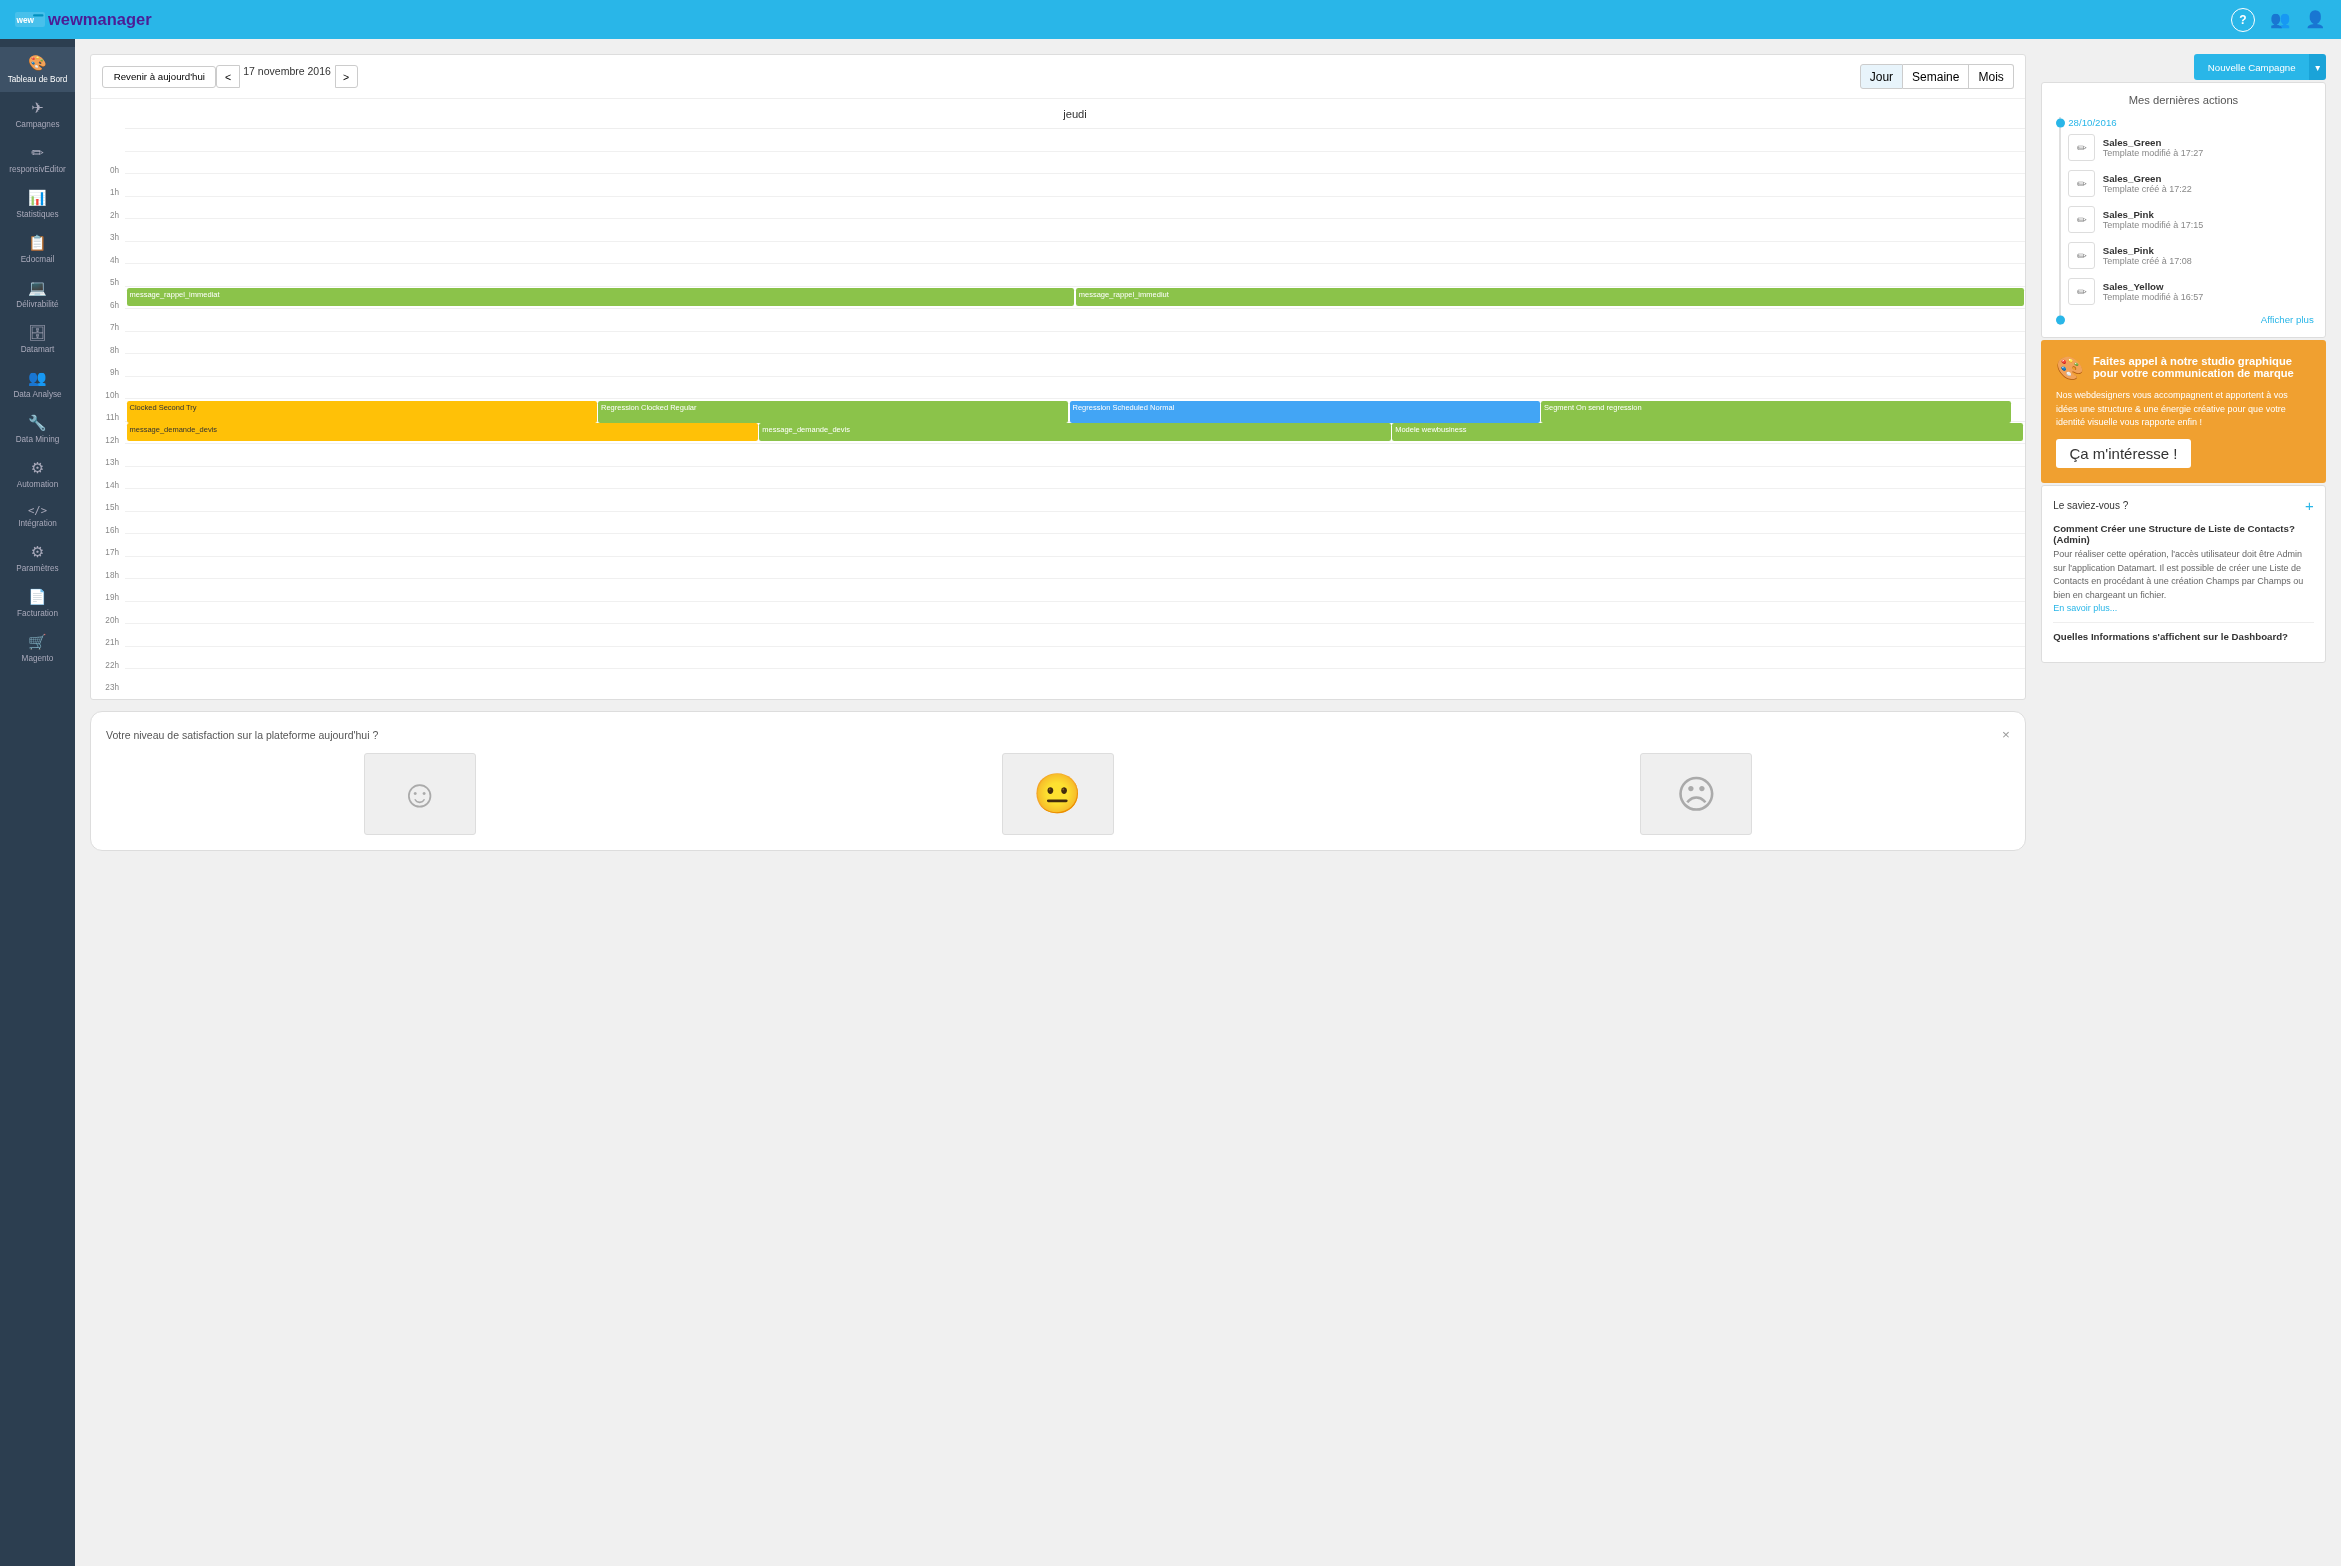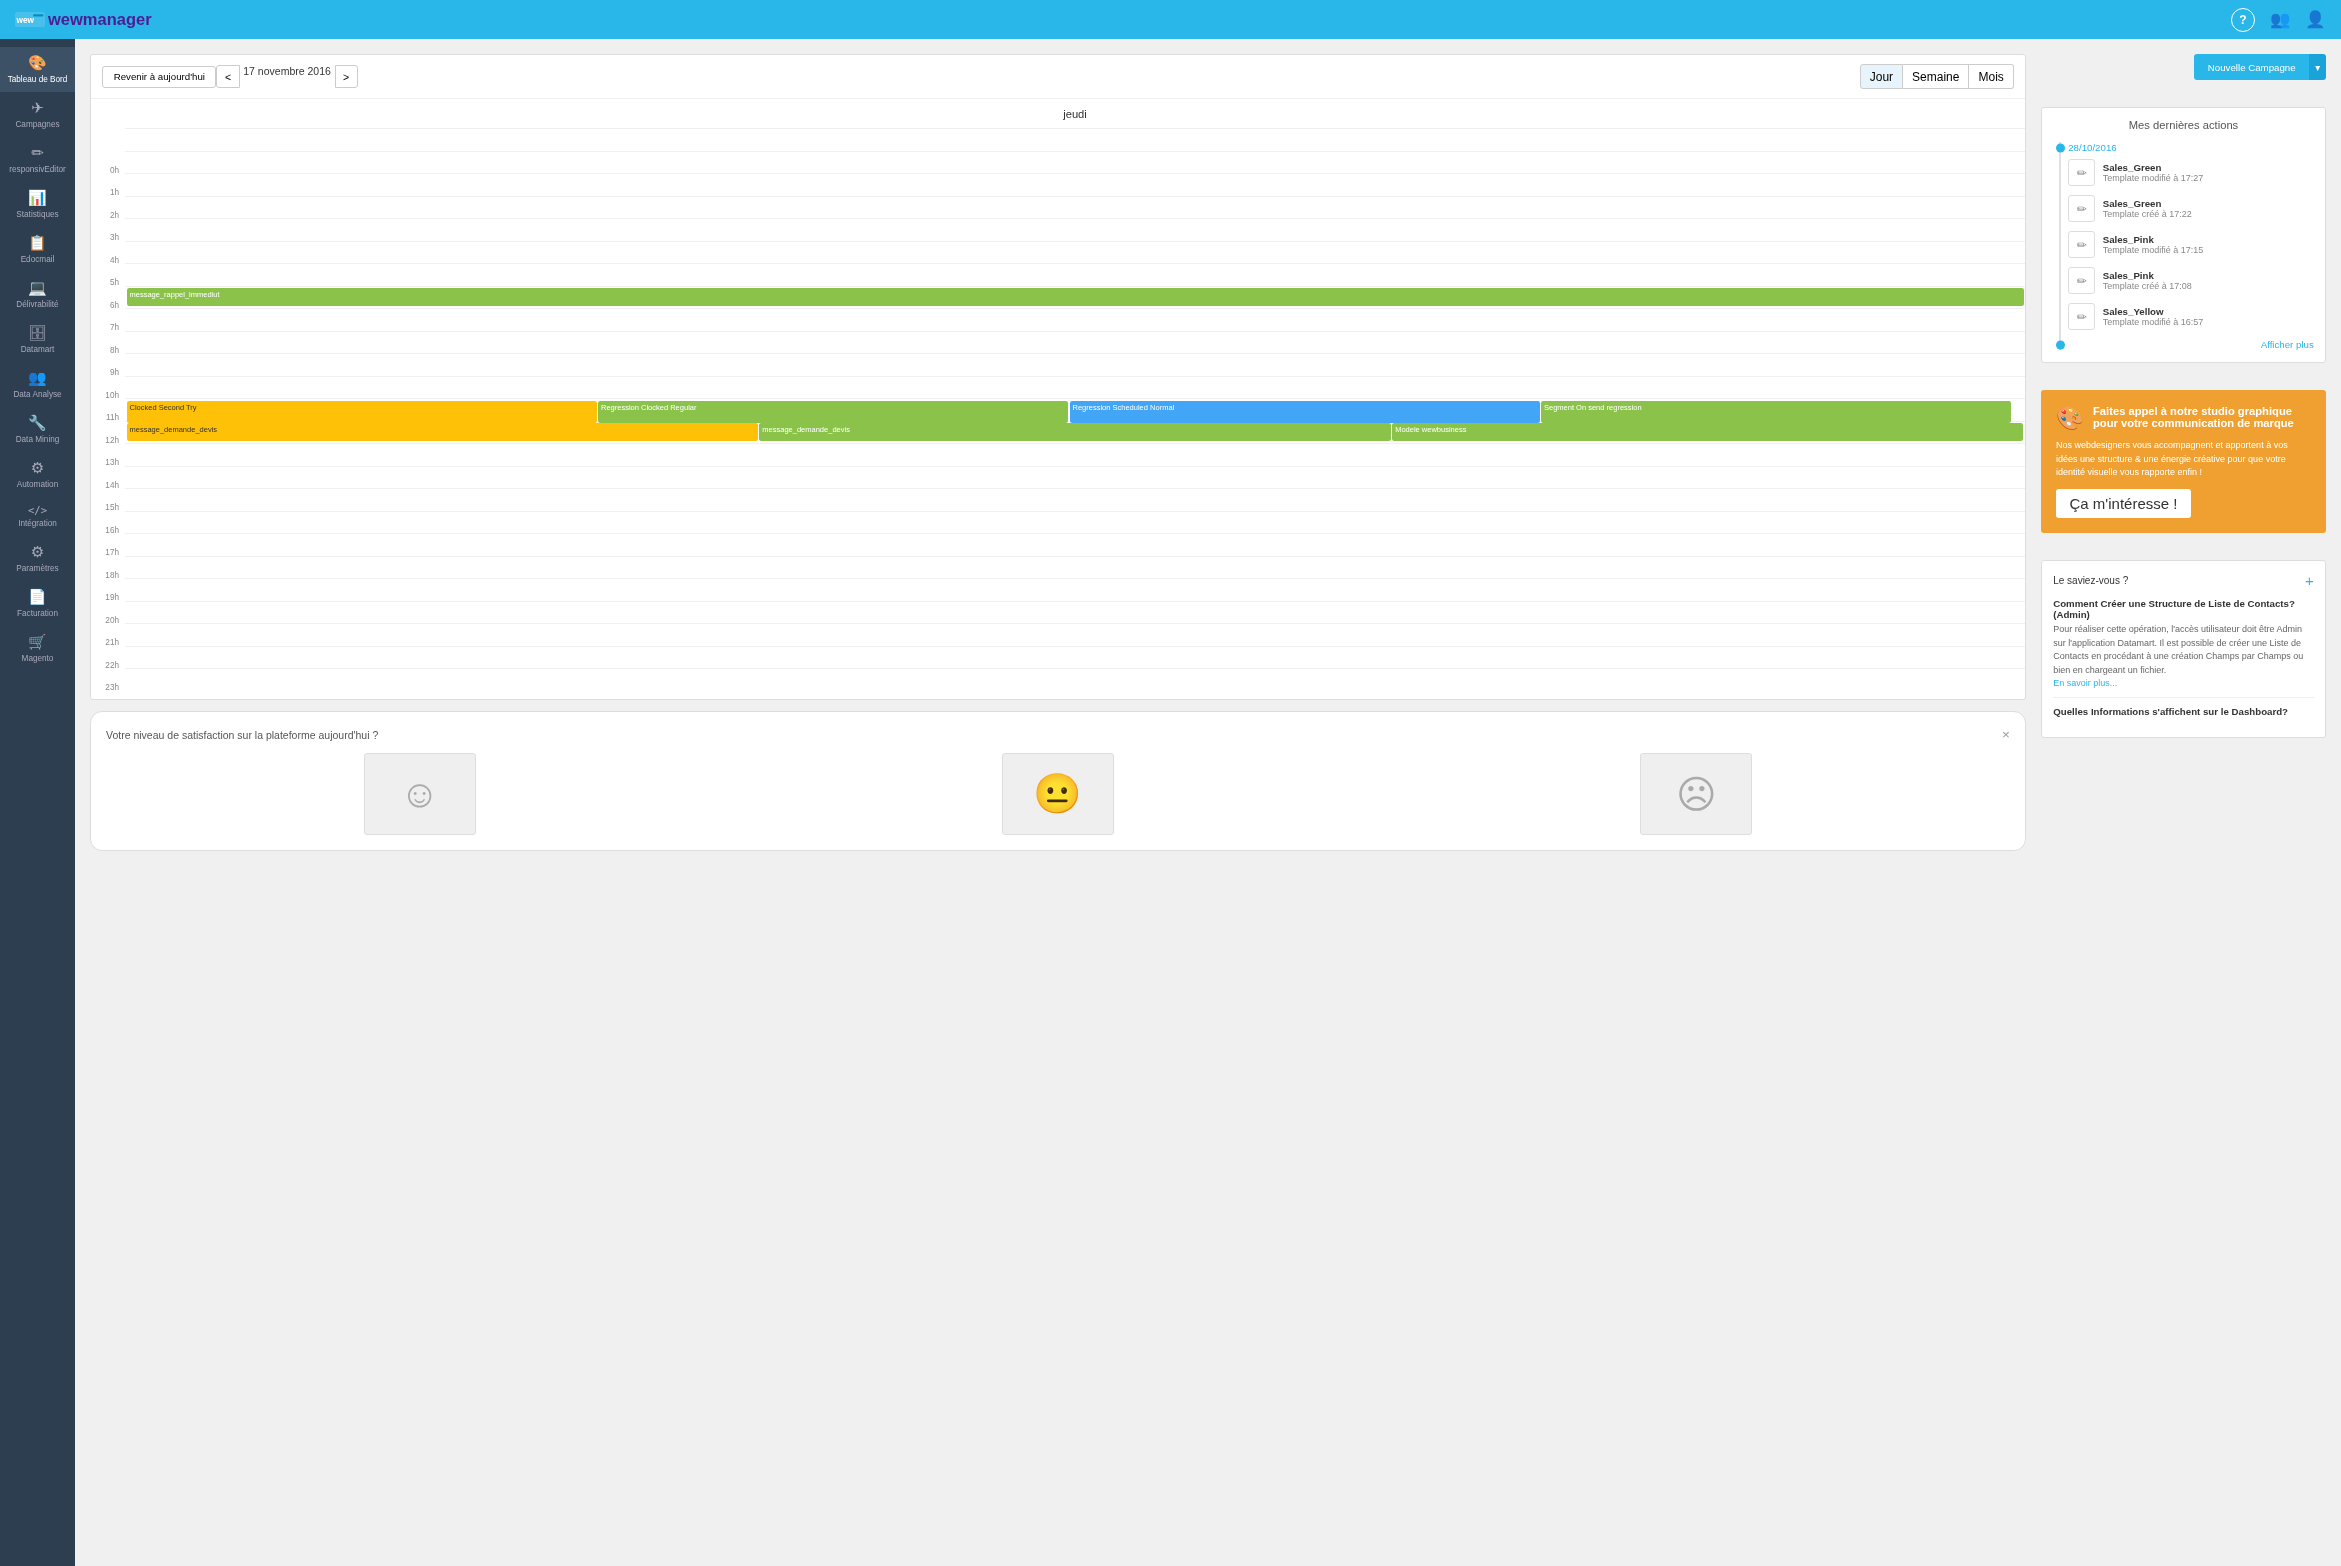--- a/index.html
+++ b/index.html
@@ -118,21 +118,21 @@
       border-radius: 3px;
       display: flex;
       align-items: center;
       justify-content: center;
       cursor: pointer;
       font-size: 39px;
       color: #aaa;
     }
 
     
-    .right-col { width: 285px; flex-shrink: 0; display: flex; flex-direction: column; gap: 27px; }
+    .right-col { width: 285px; flex-shrink: 0; display: flex; flex-direction: column; gap: 2px; }
 
     
     .new-campaign-bar { display: flex; justify-content: flex-end; }
     .new-campaign-btn {
       background: #29b6e8;
       color: white;
       border: none;
       border-radius: 3px 0 0 3px;
       padding: 7.5px 13.5px;
       cursor: pointer;
@@ -374,20 +374,21 @@
               <div class="cal-slot"></div>
               <div class="cal-slot"></div>
               <div class="cal-slot"></div>
               <div class="cal-slot"></div>
               <div class="cal-slot"></div>
               <div class="cal-slot"></div>
               <div class="cal-slot"></div>
 
               <div class="cal-slot" style="position:relative;">
                 <div style="display:flex;gap:1.5px;position:absolute;top:1.5px;left:1.5px;right:1.5px;height:18px;">
+                  <div class="multi-event event-green">message_rappel_immediat</div>
                   <div class="multi-event event-green">message_rappel_immediut</div>
                 </div>
               </div>
               <div class="cal-slot"></div>
               <div class="cal-slot"></div>
               <div class="cal-slot"></div>
               <div class="cal-slot"></div>
 
               <div class="cal-slot" style="position:relative;">
                 <div style="display:flex;gap:1.5px;position:absolute;top:1.5px;left:1.5px;right:14px;height:22px;">

